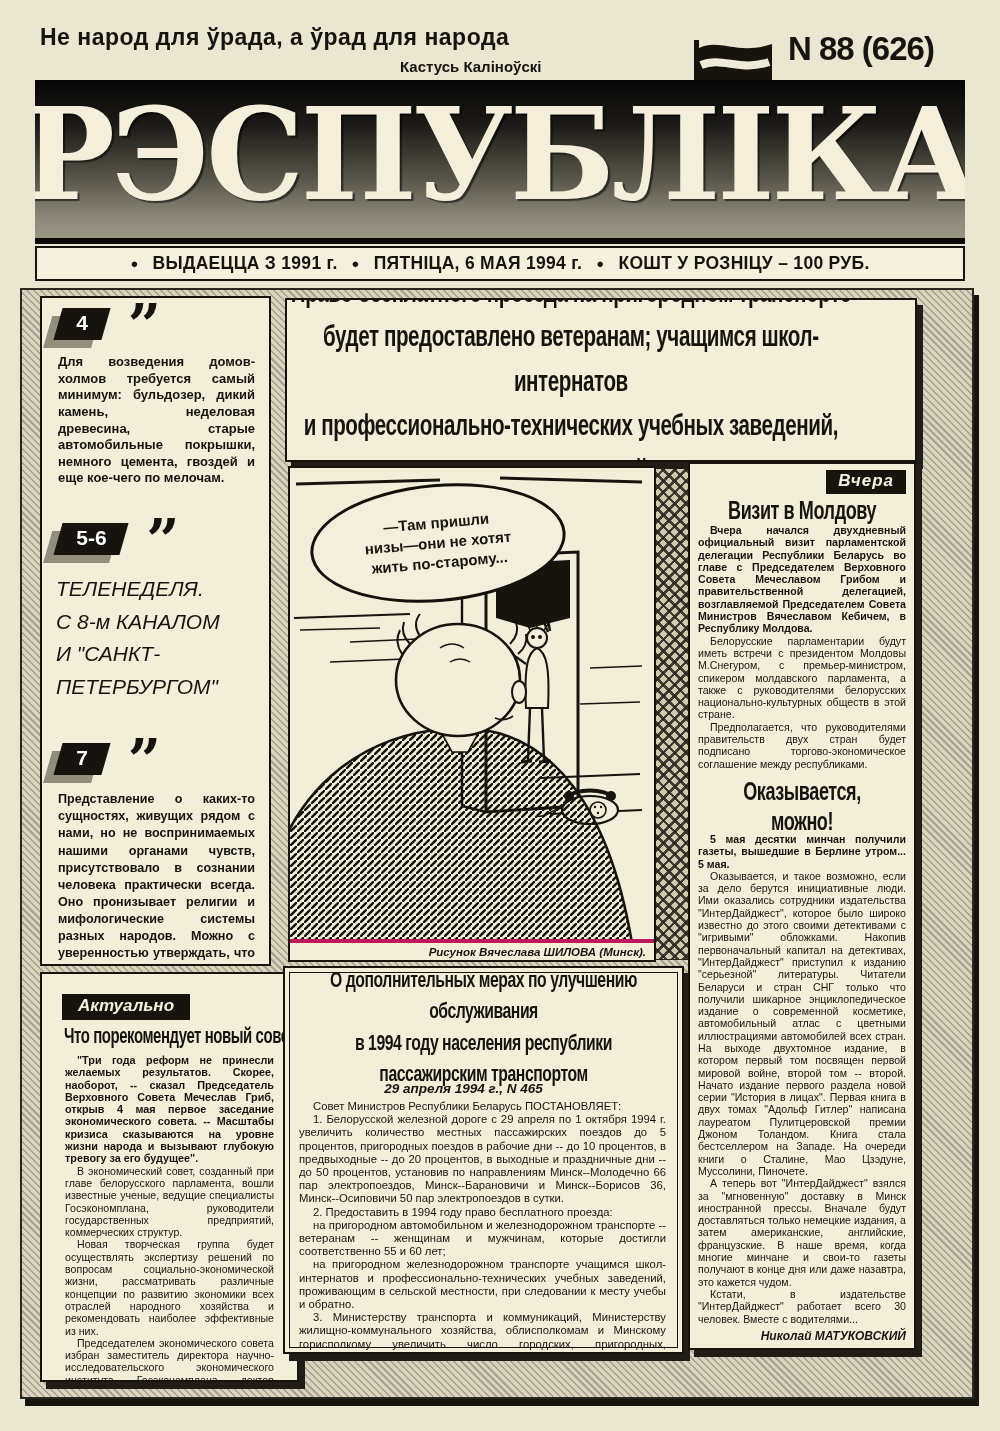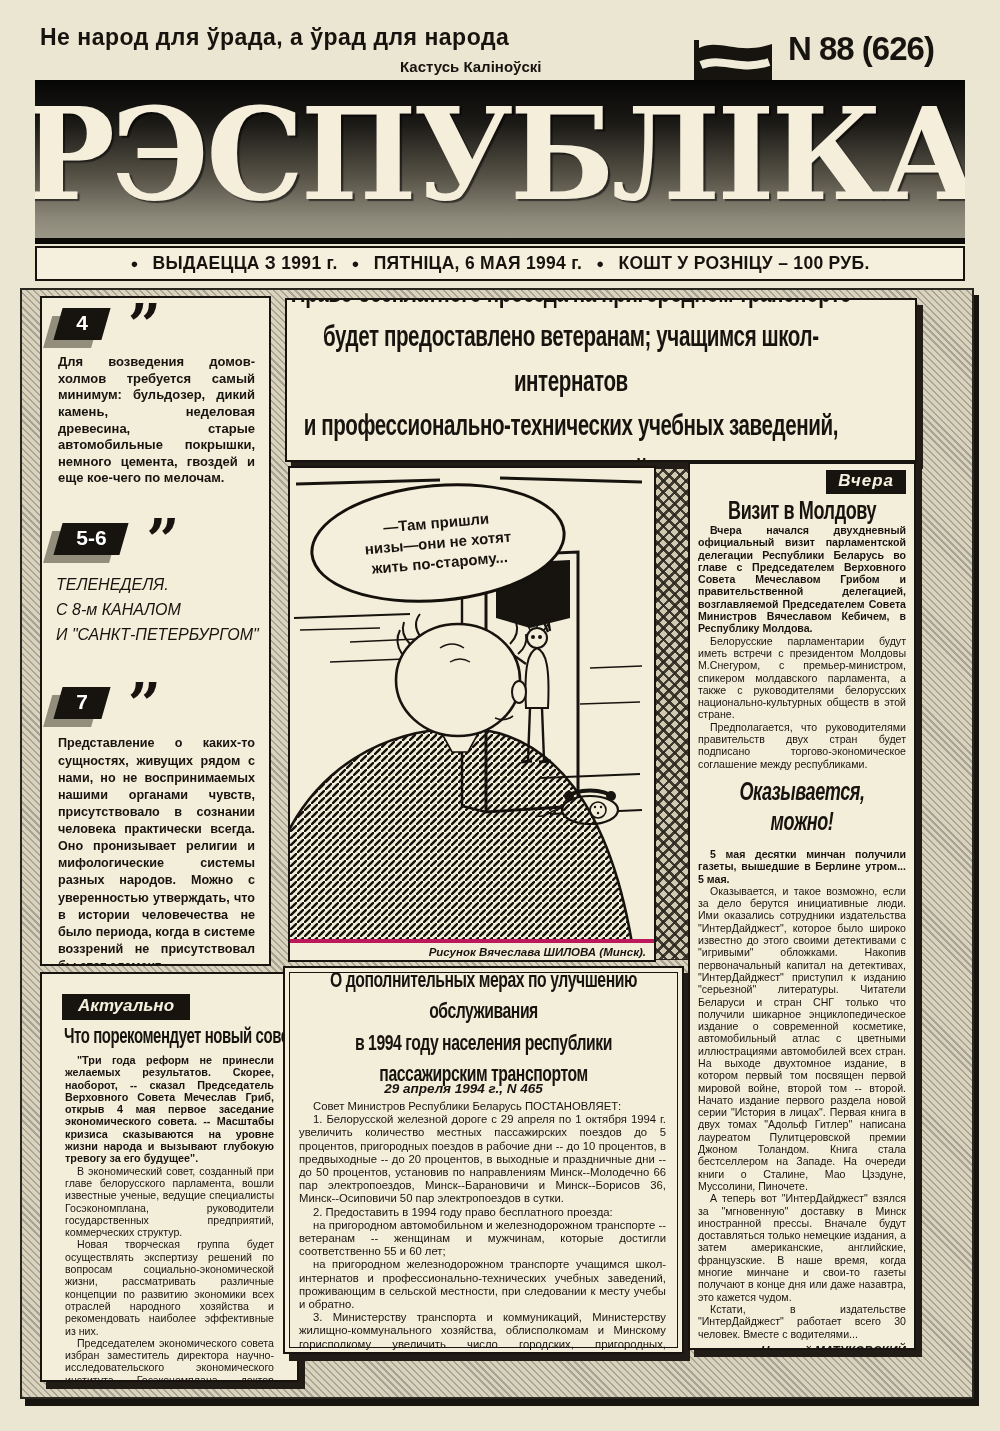--- a/index.html
+++ b/index.html
@@ -43,21 +43,21 @@
     border:2px solid #2a2620;box-shadow:5px 7px 0 #17140f;}
   
   .qrow{display:flex;align-items:flex-start;padding:10px 8px 0 2px;}
   .pb{display:inline-block;background:#17140f;color:#fff;font-weight:bold;font-size:21px;
       padding:3px 18px 5px;transform:skewX(-16deg);box-shadow:-8px 8px 0 #938e7c;margin-left:14px;}
   .pb>span{display:inline-block;transform:skewX(16deg);}
   .qmark{font-family:"DejaVu Serif","Liberation Serif",serif;font-weight:bold;
       font-size:58px;line-height:34px;margin-left:22px;letter-spacing:-4px;}
   .qtext{font-weight:bold;font-size:13px;line-height:1.28;text-align:justify;
       padding:12px 14px 0 16px;}
-  .tvtext{font-style:italic;font-size:16px;line-height:1.55;padding:16px 6px 0 14px;}
+  .tvtext{font-style:italic;font-size:21px;line-height:1.55;padding:16px 6px 0 14px;}
   
   .cond{font-weight:bold;display:inline-block;transform-origin:center;}
   .bighead{
     font-size:24.5px;line-height:37px;text-align:center;letter-spacing:-.5px;
     transform:scale(.84,1.2);transform-origin:center;width:119%;margin-left:-9.5%;
   }
   .sechead{font-size:21px;letter-spacing:-.5px;transform:scale(.86,1.25);}
   
   .body-sm p{margin:0;font-size:10.6px;line-height:12.3px;text-align:justify;text-indent:12px;}
   .body-md p{margin:0;font-size:11.3px;line-height:13.2px;text-align:justify;text-indent:14px;}
@@ -247,21 +247,21 @@
   </div>
   <div style="text-align:center;margin:4px 0 2px;">
     <span class="cond sechead">Визит в Молдову</span>
   </div>
   <div class="body-sm">
     <p class="lead">Вчера начался двухдневный официальный визит парламентской делегации Республики Беларусь во главе с Председателем Верховного Совета Мечеславом Грибом и правительственной делегацией, возглавляемой Председателем Совета Министров Вячеславом Кебичем, в Республику Молдова.</p>
     <p>Белорусские парламентарии будут иметь встречи с президентом Молдовы М.Снегуром, с премьер-министром, спикером молдавского парламента, а также с руководителями белорусских национально-культурных обществ в этой стране.</p>
     <p>Предполагается, что руководителями правительств двух стран будет подписано торгово-экономическое соглашение между республиками.</p>
   </div>
 
-  <div style="text-align:center;margin:12px 0 18px;font-style:italic;">
+  <div style="text-align:center;margin:12px 0 3px;">
     <span class="cond sechead">Оказывается, можно!</span>
   </div>
   <div class="body-sm">
     <p class="lead">5 мая десятки минчан получили газеты, вышедшие в Берлине утром... 5 мая.</p>
     <p>Оказывается, и такое возможно, если за дело берутся инициативные люди. Ими оказались сотрудники издательства "ИнтерДайджест", которое было широко известно до этого своими детективами с "игривыми" обложками. Накопив первоначальный капитал на детективах, "ИнтерДайджест" приступил к изданию "серьезной" литературы. Читатели Беларуси и стран СНГ только что получили шикарное энциклопедическое издание о современной косметике, автомобильный атлас с цветными иллюстрациями автомобилей всех стран. На выходе двухтомное издание, в котором первый том посвящен первой мировой войне, второй том -- второй. Начато издание первого раздела новой серии "История в лицах". Первая книга в двух томах "Адольф Гитлер" написана лауреатом Пулитцеровской премии Джоном Толандом. Книга стала бестселлером на Западе. На очереди книги о Сталине, Мао Цзэдуне, Муссолини, Пиночете.</p>
     <p>А теперь вот "ИнтерДайджест" взялся за "мгновенную" доставку в Минск иностранной прессы. Вначале будут доставляться только немецкие издания, а затем американские, английские, французские. В наше время, когда многие минчане и свои-то газеты получают в конце дня или даже назавтра, это кажется чудом.</p>
     <p>Кстати, в издательстве "ИнтерДайджест" работает всего 30 человек. Вместе с водителями...</p>
     <div class="byline">Николай МАТУКОВСКИЙ</div>
   </div>
 

